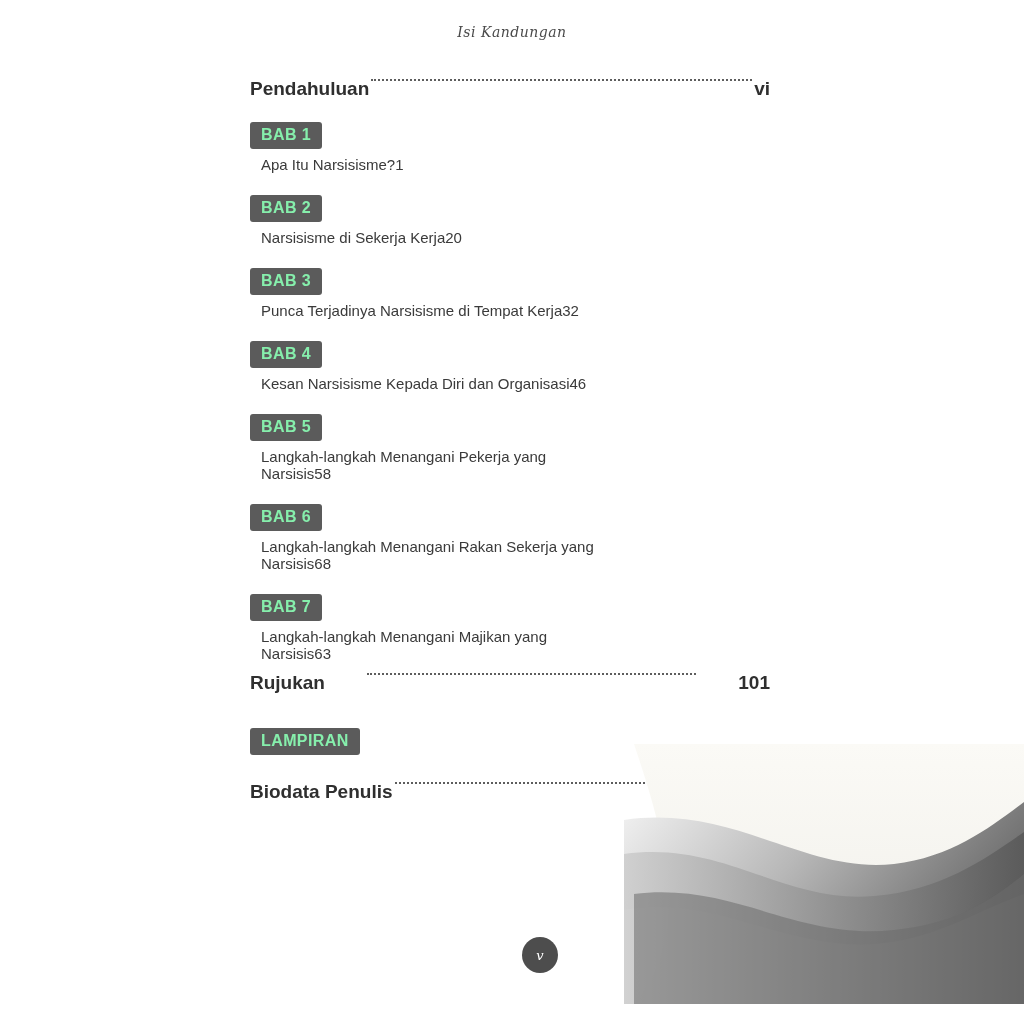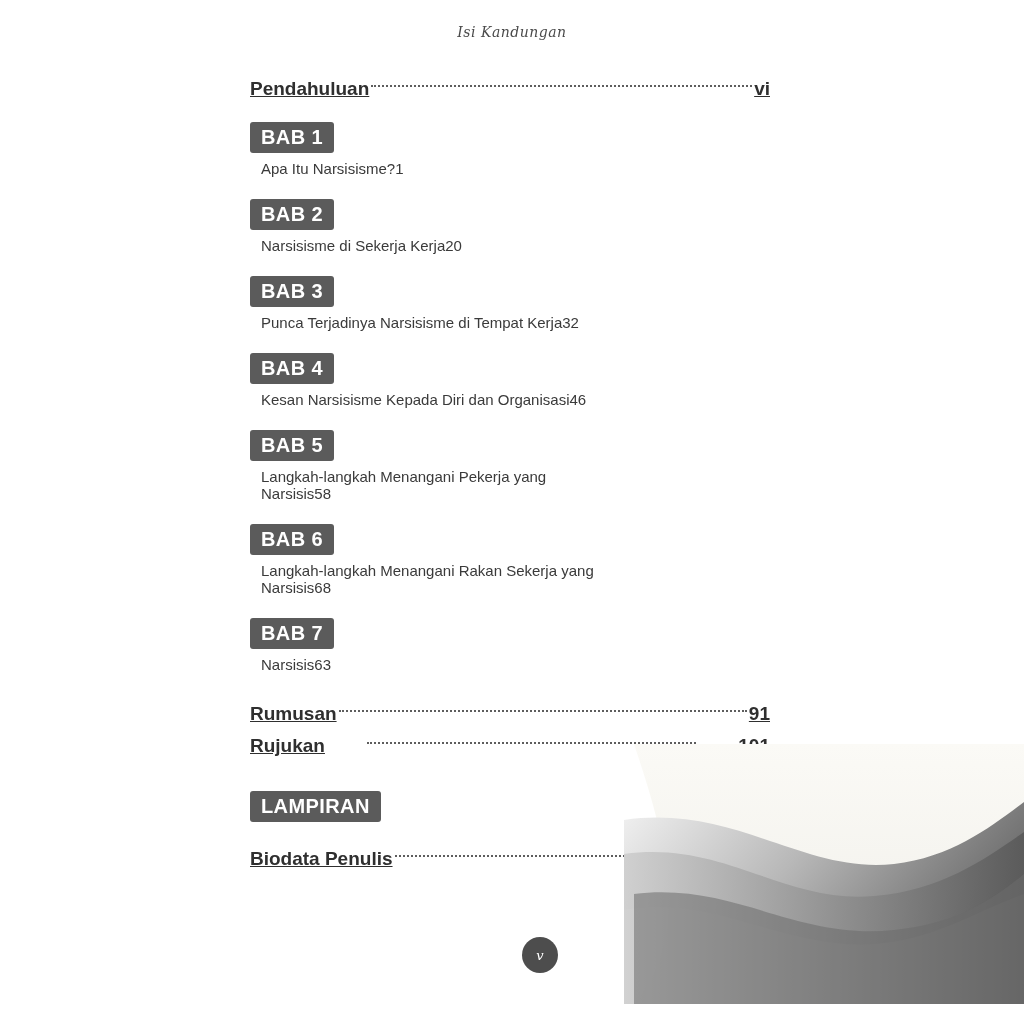--- a/index.html
+++ b/index.html
@@ -40,23 +40,22 @@
   .toc {
     position: absolute;
     top: 78px;
     left: 250px;
     width: 520px;
   }
 
   
   .row {
     display: flex;
-    align-items: center;
+    align-items: flex-start;
     width: 100%;
-    text-decoration: underline;
   }
   .row .txt {
     white-space: pre;
   }
   .row .dots {
     flex: 1 1 auto;
     border-bottom: 2px dotted #6e6e6e;
     margin: 0 2px 6px 2px;
     height: 1px;
     min-width: 8px;
@@ -74,22 +73,22 @@
   }
   .entry-major .dots {
     border-bottom: 2px dotted #5d5d5d;
     margin-bottom: 7px;
   }
 
   
   .badge {
     display: inline-block;
     background: #5b5b5b;
-    color: #ffffff;
-    font-size: 20px;
+    color: #86efac;
+    font-size: 16px;
     font-weight: bold;
     letter-spacing: 0.4px;
     padding: 5px 11px 6px 11px;
     border-radius: 3px;
     line-height: 1;
   }
   .chapter {
     margin-top: 22px;
   }
   .chapter .badge-wrap {
@@ -246,33 +245,29 @@
           <span class="pg">68</span>
         </div>
       </div>
     </div>
 
     <div class="chapter">
       <div class="badge-wrap">
         <span class="badge">BAB 7</span>
       </div>
       <div class="chapter-title">
+        <span class="title-line1">Langkah-langkah Menangani Majikan yang</span>
         <div class="title-line2">
           <span class="txt">Narsisis</span>
           <span class="dots"></span>
           <span class="pg">63</span>
         </div>
       </div>
     </div>
 
-    <div class="row entry-major gap-major-top">
-      <span class="txt">Rumusan</span>
-      <span class="dots"></span>
-      <span class="pg">91</span>
-    </div>
 
     <div class="row entry-major gap-small">
       <span class="txt">Rujukan</span>
       <span class="dots"></span>
       <span class="pg">101</span>
     </div>
 
     <div class="lampiran-block">
       <div class="badge-wrap">
         <span class="badge">LAMPIRAN</span>

